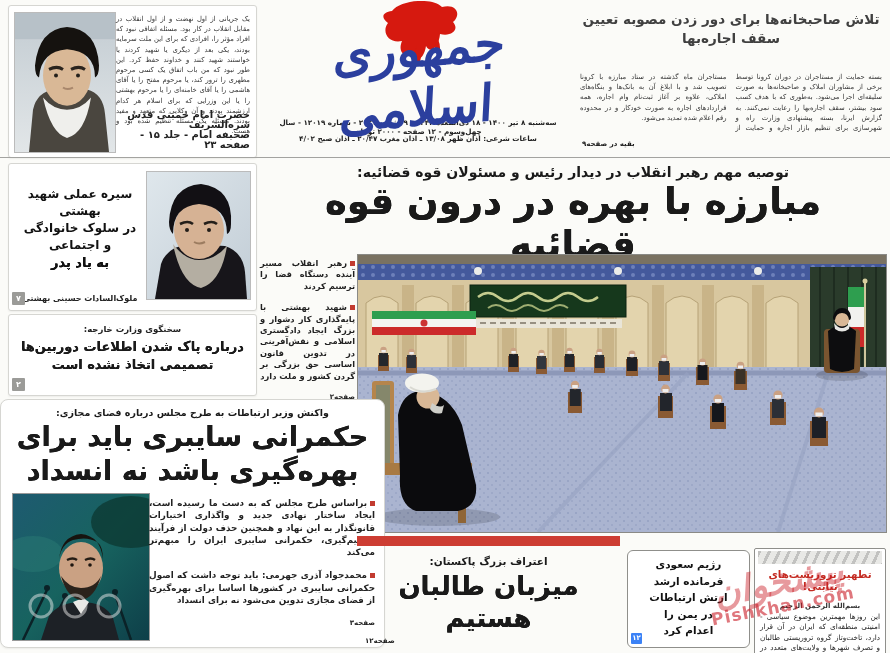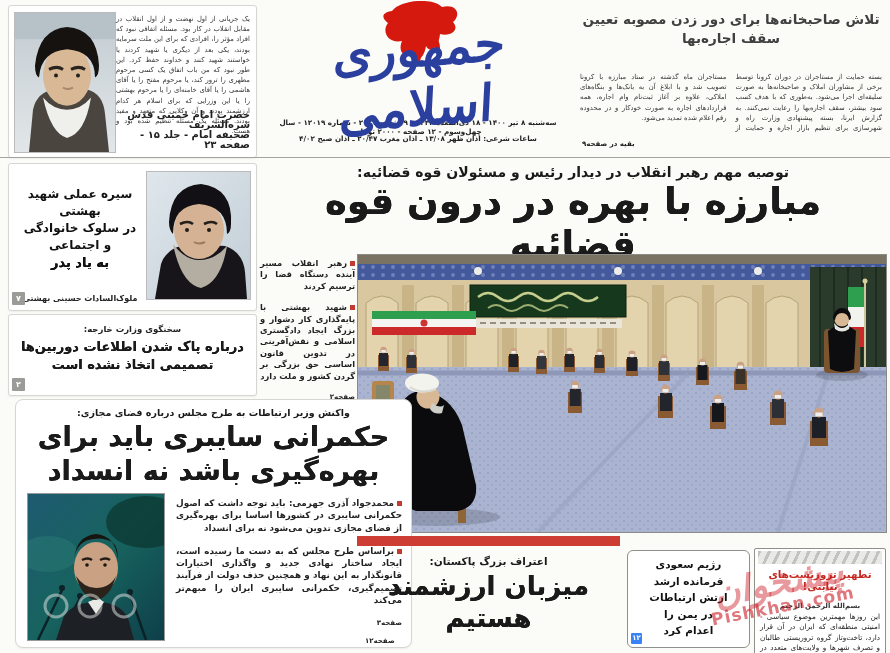--- a/index.html
+++ b/index.html
@@ -40,21 +40,21 @@
   .lead-bullets{left:260px;top:258px;width:95px;font-size:8.3px;font-weight:bold;line-height:11.4px;color:#222;}
   .lead-bullets p{margin:0 0 10px 0;}
   
   .beheshti-box{left:8px;top:163px;width:247px;height:146px;}
   .beheshti-photo{right:5px;top:7px;width:103px;height:127px;border:1px solid #bbb;}
   .beheshti-text{left:6px;top:22px;width:130px;text-align:center;font-size:12px;font-weight:600;line-height:17px;color:#111;}
   .beheshti-byline{left:6px;top:118px;width:130px;text-align:center;font-size:8px;font-weight:bold;color:#222;margin-top:12px;}
   .spokesman-box{left:8px;top:314px;width:247px;height:80px;}
   .spokesman-kicker{top:9px;width:100%;text-align:center;font-size:8.5px;font-weight:bold;color:#222;}
   .spokesman-headline{top:23px;width:100%;text-align:center;font-size:13px;line-height:18px;}
-  .cyber-box{left:15px;top:399px;width:383px;height:247px;border-radius:8px;padding-left:12px;}
+  .cyber-box{left:0;top:399px;width:383px;height:247px;border-radius:8px;}
   .cyber-kicker{top:7px;width:100%;text-align:center;font-size:9.5px;font-weight:bold;}
   .cyber-headline{top:20px;width:100%;text-align:center;font-size:27px;line-height:34px;}
   .cyber-photo{left:11px;top:93px;width:136px;height:146px;border:1px solid #999;}
   .cyber-text{right:9px;top:97px;width:226px;font-size:8.8px;font-weight:bold;line-height:12.3px;color:#222;}
   .cyber-text p{margin:0 0 11px 0;}
   
   .pakistan{left:357px;top:536px;width:263px;height:111px;}
   .pakistan-redbar{left:0;top:0;width:100%;height:10px;background:#cd3d33;}
   .pakistan-kicker{top:19px;width:100%;text-align:center;font-size:10.5px;font-weight:bold;}
   .pakistan-headline{top:34px;width:100%;text-align:center;font-size:26px;line-height:32px;}
@@ -380,31 +380,31 @@
       <path d="M54,66 q6,-3 10,0 M72,66 q6,-3 10,0" stroke="#241c14" stroke-width="2.4" fill="none"></path>
       <circle cx="59" cy="71" r="1.8" fill="#1d150f"></circle>
         <circle cx="77" cy="71" r="1.8" fill="#1d150f"></circle>
       <g opacity=".5" fill="none" stroke="#e8e8e8" stroke-width="3">
         <circle cx="28" cy="112" r="11"></circle>
           <circle cx="62" cy="112" r="11"></circle>
           <circle cx="96" cy="112" r="11"></circle>
       </g>
     </svg>
     <div class="abs jtext cyber-text">
+      <p><span class="sq"></span><span>براساس طرح مجلس که به دست ما رسیده است، ایجاد ساختار نهادی جدید و واگذاری اختیارات قانونگذار به این نهاد و همچنین حذف دولت از فرآیند تصمیم‌گیری، حکمرانی سایبری ایران را مبهم‌تر می‌کند</span></p>
       <p><span class="sq"></span><span>محمدجواد آذری جهرمی: باید توجه داشت که اصول حکمرانی سایبری در کشورها اساسا برای بهره‌گیری از فضای مجازی تدوین می‌شود نه برای انسداد</span></p>
-      <p><span class="sq"></span><span>براساس طرح مجلس که به دست ما رسیده است، ایجاد ساختار نهادی جدید و واگذاری اختیارات قانونگذار به این نهاد و همچنین حذف دولت از فرآیند تصمیم‌گیری، حکمرانی سایبری ایران را مبهم‌تر می‌کند</span></p>
       <div class="pageref">صفحه۳</div>
     </div>
   </div>
 
   <div class="abs pakistan">
     <div class="abs pakistan-redbar"></div>
     <div class="abs pakistan-kicker">اعتراف بزرگ پاکستان:</div>
     <div class="abs pakistan-headline heavy">
-      <div>میزبان ارزشمند</div>
+      <div>میزبان طالبان</div>
       <div>هستیم</div>
     </div>
     <div class="abs pageref pakistan-ref">صفحه۱۲</div>
   </div>
 
   <div class="abs saudi-box" style="background:#fff;">
     <div class="abs saudi-text">
       <div>رژیم سعودی</div>
       <div>فرمانده ارشد</div>
       <div>ارتش ارتباطات</div>

